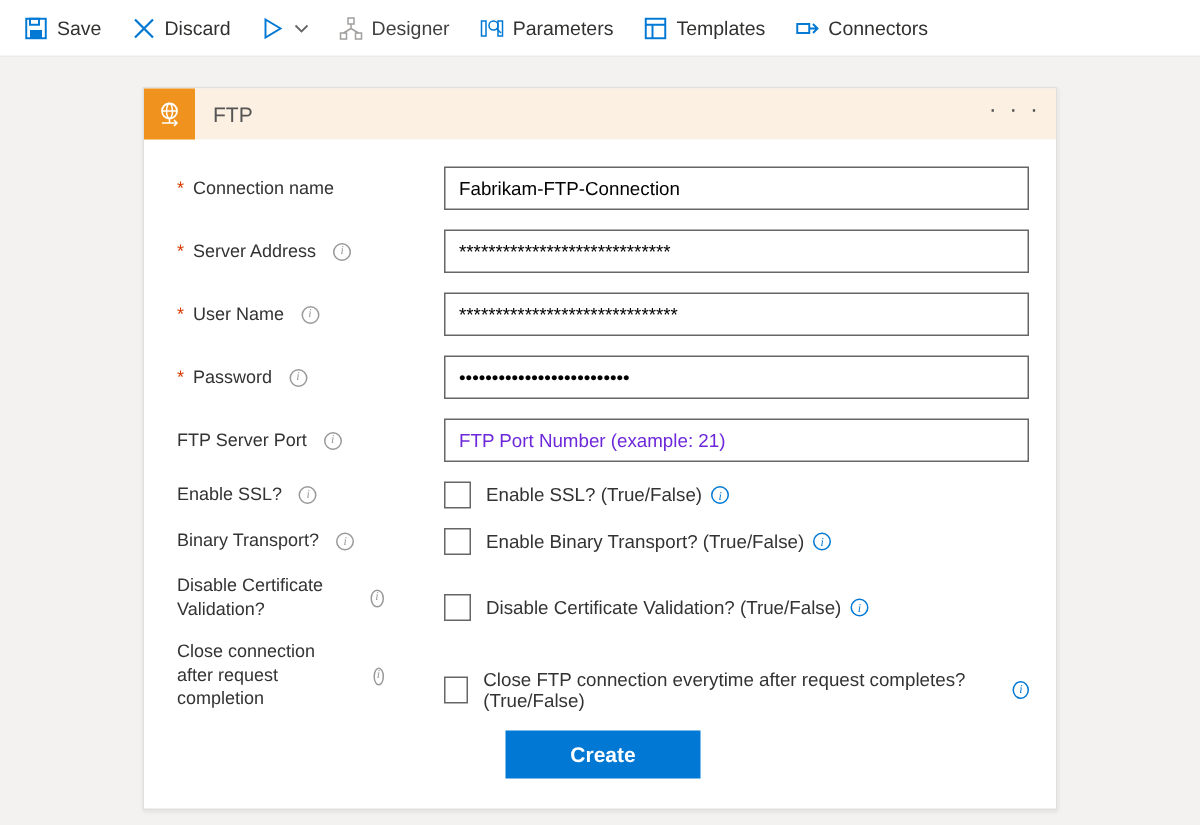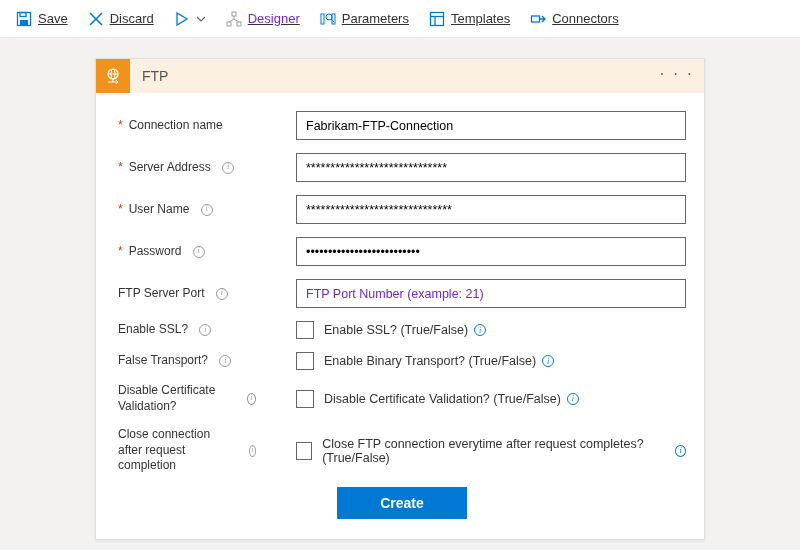--- a/index.html
+++ b/index.html
@@ -1,29 +1,29 @@
 <!DOCTYPE html>
 <html><head>
 <meta charset="utf-8">
 <style>
   * { box-sizing: border-box; margin: 0; padding: 0; }
   body { font-family: "Segoe UI", Arial, sans-serif; font-size: 13px; color: #323130; background: #fff; width: 800px; height: 550px; overflow: hidden; }
-  .toolbar { display: flex; align-items: center; height: 38px; border-bottom: 1px solid #edebe9; padding: 0 8px; gap: 4px; background: #fff; text-decoration: underline; }
+  .toolbar { display: flex; align-items: center; height: 38px; border-bottom: 1px solid #edebe9; padding: 0 8px; gap: 4px; background: #fff; }
   .tbtn { display: flex; align-items: center; gap: 6px; padding: 4px 8px; cursor: pointer; color: #323130; }
-  .tbtn.disabled { color: #6d28d9; }
+  .tbtn.disabled { color: #404040; }
   .tbtn svg { flex-shrink: 0; }
   .canvas { background: #f3f2f1; height: calc(100% - 38px); padding: 20px 0 10px; display: flex; flex-direction: column; align-items: center; overflow: auto; }
   .card { width: 610px; background: #fff; border: 1px solid #e1dfdd; box-shadow: 0 1px 3px rgba(0,0,0,0.08); }
   .card-header { display: flex; align-items: center; height: 34px; background: #fcf0e3; position: relative; }
   .card-icon { width: 34px; height: 34px; background: #f0931e; display: flex; align-items: center; justify-content: center; }
   .card-title { margin-left: 12px; font-size: 14px; color: #555; }
   .card-more { position: absolute; right: 10px; top: 6px; font-size: 16px; letter-spacing: 2px; color: #555; cursor: pointer; }
   .card-body { padding: 18px 18px 20px 22px; }
   .row { display: flex; align-items: center; margin-bottom: 13px; }
-  .row.align-top { align-items: center; }
+  .row.align-top { align-items: flex-end; }
   .lbl { width: 138px; font-size: 12px; color: #333; display: flex; align-items: center; gap: 4px; line-height: 1.3; }
   .req { color: #d83b01; margin-right: 2px; }
   .info { width: 12px; height: 12px; border: 1px solid #999; border-radius: 50%; display: inline-flex; align-items: center; justify-content: center; font-size: 8px; color: #999; font-style: italic; font-family: Georgia, serif; }
   .info-blue { border-color: #0078d4; color: #0078d4; }
   .field { flex: 1; padding-left: 40px; }
   input[type=text], input[type=password] { width: 100%; height: 29px; border: 1px solid #666; padding: 0 9px; font-size: 12.5px; font-family: inherit; outline: none; }
   input::placeholder, .ph { color: #6d28d9; font-size: 12.5px; }
   .chkrow { display: flex; align-items: center; gap: 10px; }
   .chkbox { width: 18px; height: 18px; border: 1px solid #666; background: #fff; cursor: pointer; }
   .chklabel { font-size: 12.5px; color: #333; display: flex; align-items: center; gap: 6px; }
@@ -139,21 +139,21 @@
         <div class="field chkrow">
           <div class="chkbox"></div>
           <div class="chklabel">
               <span>Enable SSL? (True/False)</span>
               <span class="info info-blue">i</span>
             </div>
         </div>
       </div>
 
       <div class="row">
-        <div class="lbl"><span>False Transport?</span>&nbsp;<span class="info">i</span></div>
+        <div class="lbl"><span>Binary Transport?</span>&nbsp;<span class="info">i</span></div>
         <div class="field chkrow">
           <div class="chkbox"></div>
           <div class="chklabel">
               <span>Enable Binary Transport? (True/False)</span>
               <span class="info info-blue">i</span>
             </div>
         </div>
       </div>
 
       <div class="row align-top">

